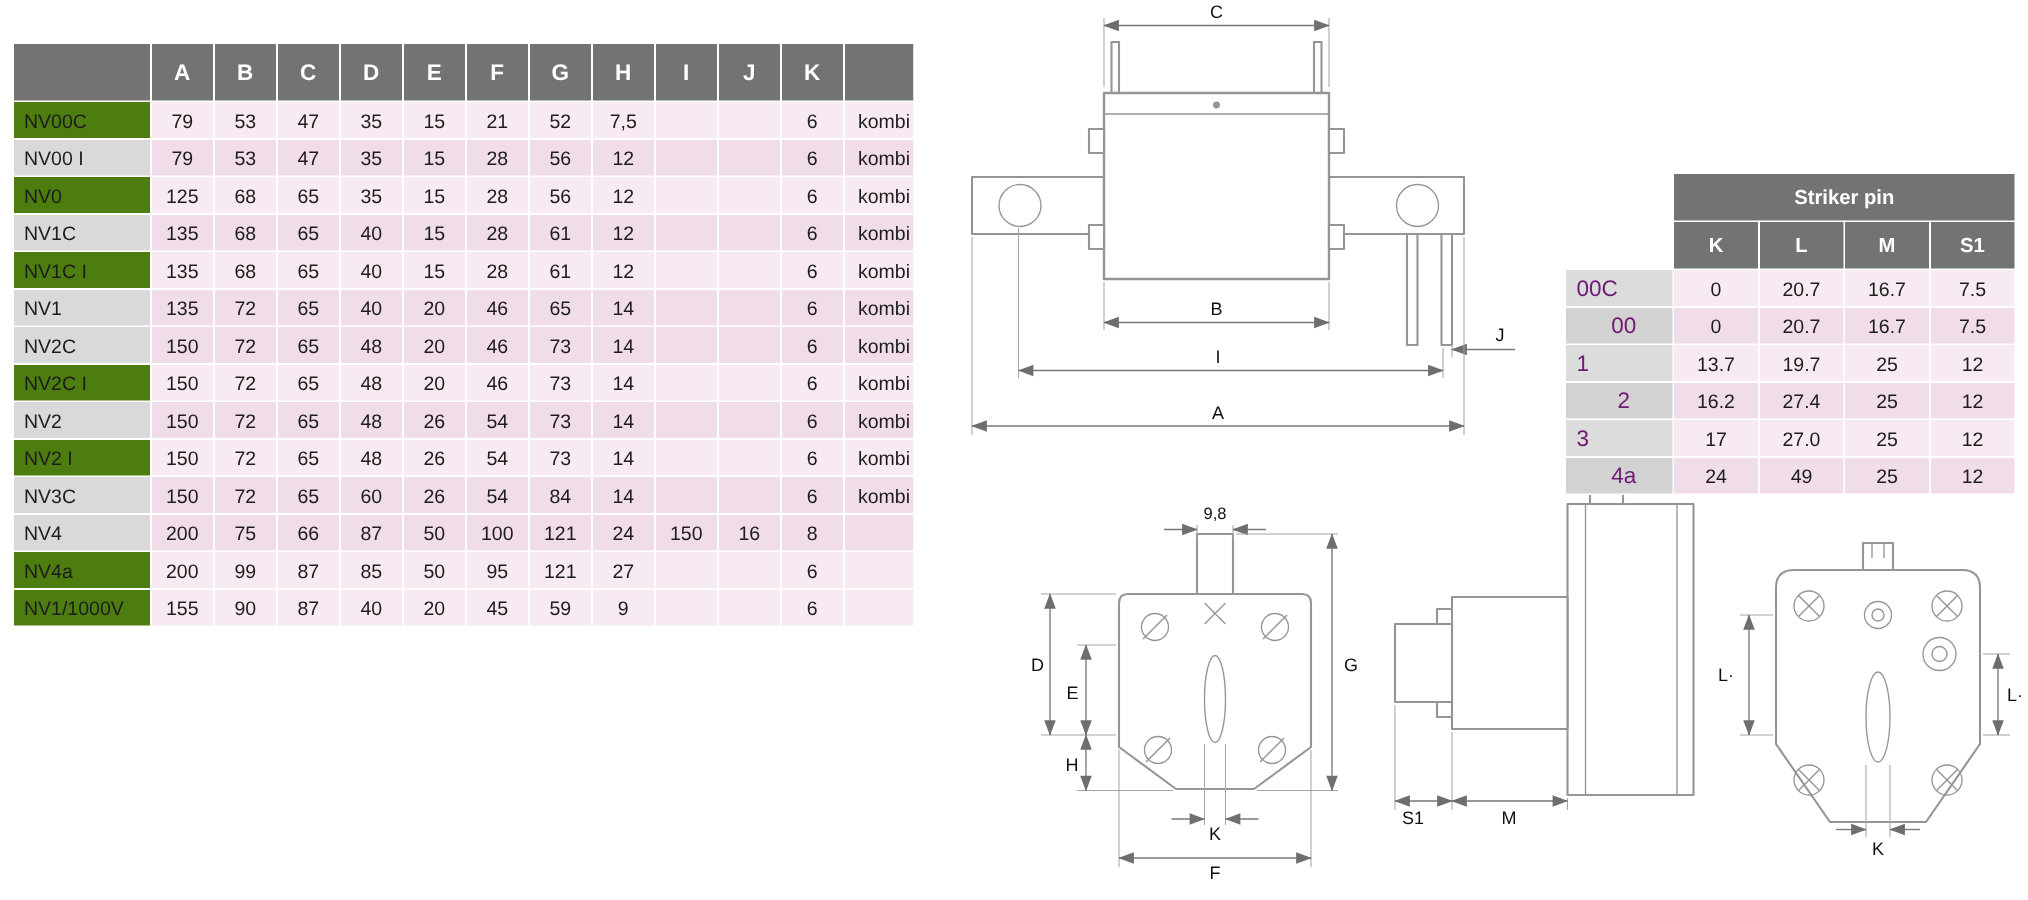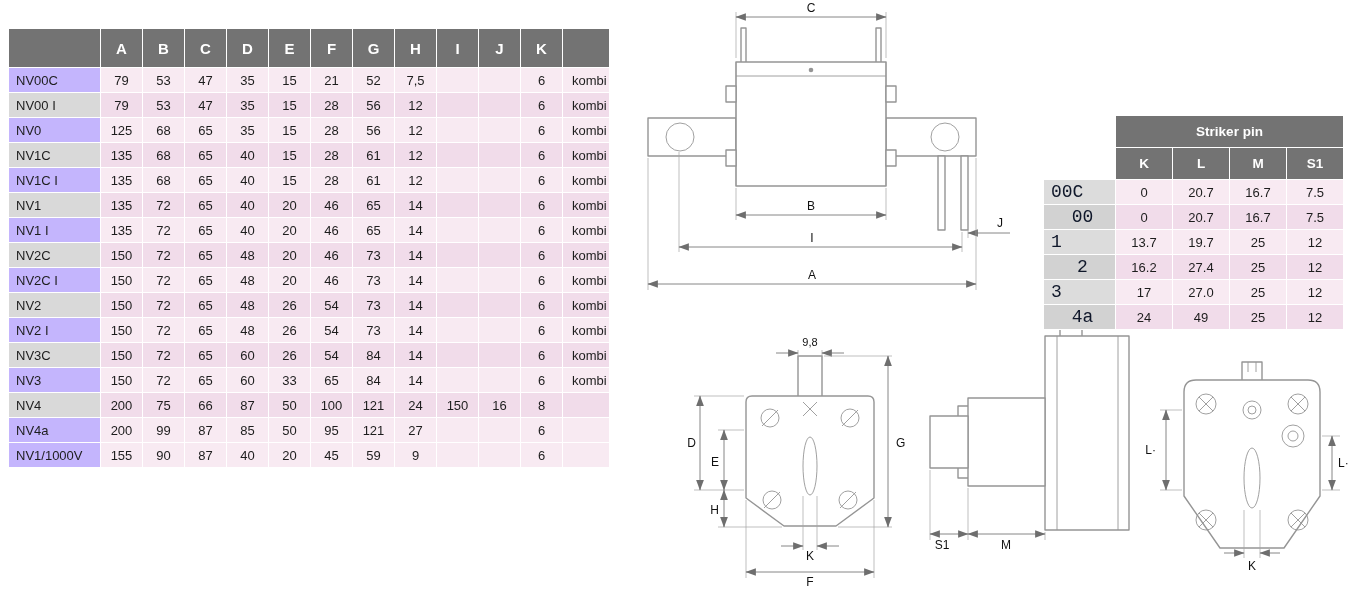--- a/index.html
+++ b/index.html
@@ -18,35 +18,35 @@
     height:39px;text-align:center;vertical-align:middle;
   }
   .main-table thead th:first-child{width:92px;}
   .main-table td{width:42px;height:25px;text-align:center;font-size:13px;color:#1d1d1d;padding:0 2px;}
   .main-table td:last-child{width:44px;text-align:left;padding-left:9px;}
   .main-table tbody th{
     width:92px;height:25px;text-align:left;padding-left:7px;font-weight:normal;
     font-size:13px;color:#1d1d1d;
   }
   .main-table tr.odd td{background:#f8eaf2;}
-  .main-table tr.odd th{background:#c4b5fd;}
+  .main-table tr.odd th{background:#4d7c0f;}
   .main-table tr.even td{background:#f1dcea;}
   .main-table tr.even th{background:#d9d9d9;}
 
   .striker-table{position:absolute;left:1043px;top:115px;z-index:2;}
   .striker-table thead th{
     background:#737373;color:#ffffff;font-weight:bold;font-size:13.5px;
     text-align:center;vertical-align:middle;height:32px;
   }
   .striker-table thead th.corner{background:transparent;border:none;width:72px;}
   .striker-table thead th.title-cell{height:22px;}
   .striker-table td{width:57px;height:25px;text-align:center;font-size:13px;color:#1d1d1d;}
   .striker-table tbody th{
     width:72px;height:25px;text-align:left;padding-left:7px;font-weight:normal;
-    font-size:18px;color:#0f172a;font-family:Liberation Mono, monospace;
+    font-size:15px;color:#701a75;
   }
   .striker-table tr.odd td{background:#f8eaf2;}
   .striker-table tr.odd th{background:#dcdcdc;}
   .striker-table tr.even td{background:#f1dcea;}
   .striker-table tr.even th{background:#d2d2d2;text-align:center;}
 
   
   .drawings{position:absolute;left:0;top:0;z-index:1;}
   .outline{fill:#ffffff;stroke:#959595;stroke-width:1.4;stroke-linejoin:round;}
   .thin{fill:none;stroke:#959595;stroke-width:0.9;}
@@ -159,35 +159,20 @@
         <td>40</td>
         <td>20</td>
         <td>46</td>
         <td>65</td>
         <td>14</td>
         <td></td>
         <td></td>
         <td>6</td>
         <td>kombi</td>
       </tr>
-      <tr class="odd">
-        <th>NV1 I</th>
-        <td>135</td>
-        <td>72</td>
-        <td>65</td>
-        <td>40</td>
-        <td>20</td>
-        <td>46</td>
-        <td>65</td>
-        <td>14</td>
-        <td></td>
-        <td></td>
-        <td>6</td>
-        <td>kombi</td>
-      </tr>
       <tr class="even">
         <th>NV2C</th>
         <td>150</td>
         <td>72</td>
         <td>65</td>
         <td>48</td>
         <td>20</td>
         <td>46</td>
         <td>73</td>
         <td>14</td>
@@ -242,35 +227,20 @@
         <td>kombi</td>
       </tr>
       <tr class="even">
         <th>NV3C</th>
         <td>150</td>
         <td>72</td>
         <td>65</td>
         <td>60</td>
         <td>26</td>
         <td>54</td>
-        <td>84</td>
-        <td>14</td>
-        <td></td>
-        <td></td>
-        <td>6</td>
-        <td>kombi</td>
-      </tr>
-      <tr class="odd">
-        <th>NV3</th>
-        <td>150</td>
-        <td>72</td>
-        <td>65</td>
-        <td>60</td>
-        <td>33</td>
-        <td>65</td>
         <td>84</td>
         <td>14</td>
         <td></td>
         <td></td>
         <td>6</td>
         <td>kombi</td>
       </tr>
       <tr class="even">
         <th>NV4</th>
         <td>200</td>

